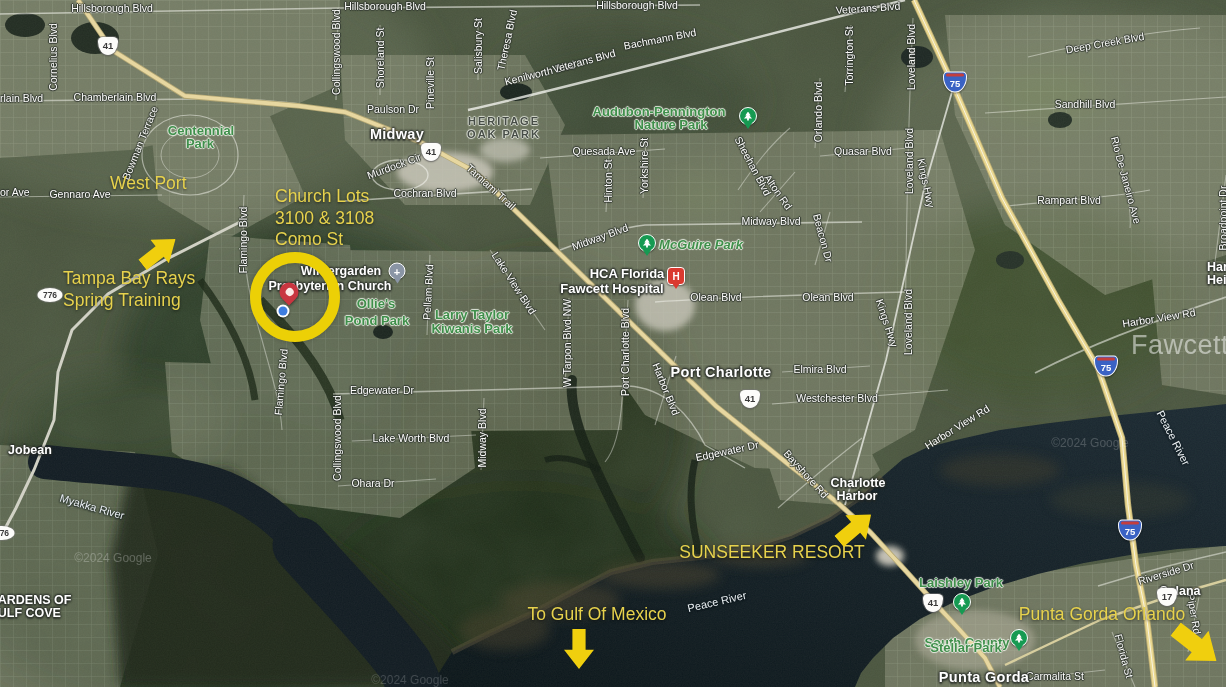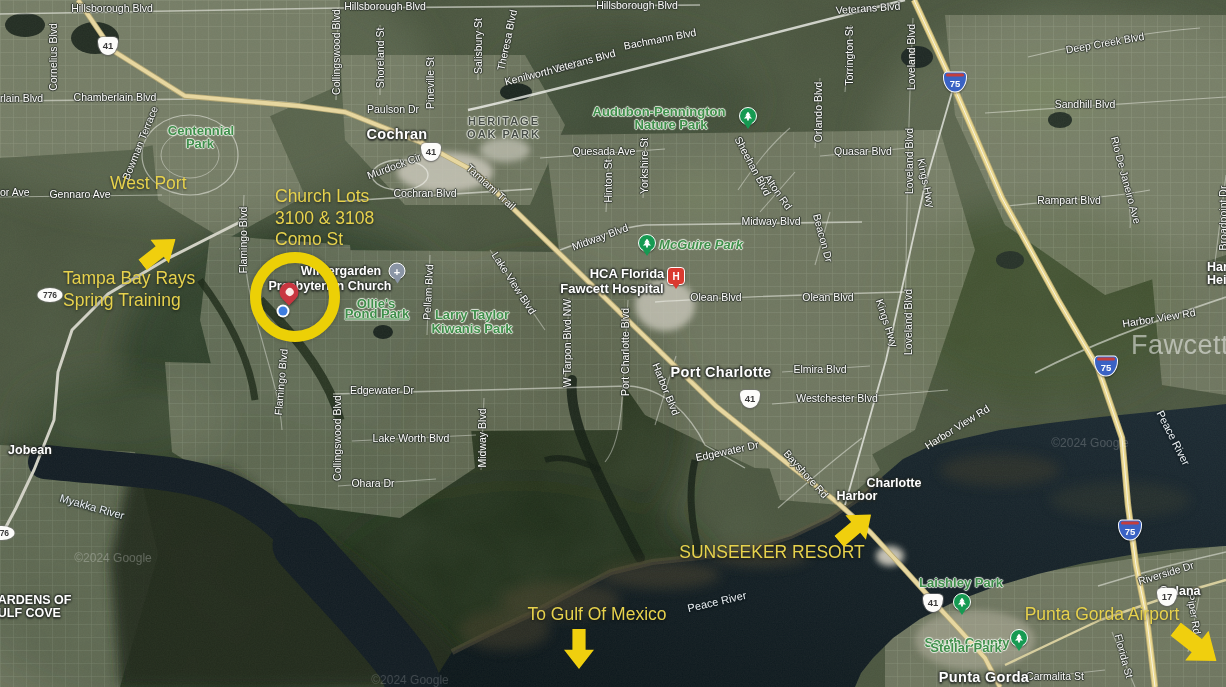--- a/index.html
+++ b/index.html
@@ -303,38 +303,38 @@
       <div class="ml road" style="left: 1159px; top: 318px; transform: translate(-50%, -50%) rotate(-9deg);">Harbor View Rd</div>
       <div class="ml road" style="left: 957px; top: 427px; transform: translate(-50%, -50%) rotate(-32deg);">Harbor View Rd</div>
       <div class="ml road" style="left: 1055px; top: 676px; transform: translate(-50%, -50%);">Carmalita St</div>
       <div class="ml road" style="left: 1124px; top: 656px; transform: translate(-50%, -50%) rotate(75deg);">Florida St</div>
       <div class="ml road" style="left: 1166px; top: 573px; transform: translate(-50%, -50%) rotate(-17deg);">Riverside Dr</div>
       <div class="ml road" style="left: 1194px; top: 614px; transform: translate(-50%, -50%) rotate(80deg);">Piper Rd</div>
       <div class="ml road" style="left: 1223px; top: 218px; transform: translate(-50%, -50%) rotate(-90deg);">Broadpoint Dr</div>
       <div class="ml water" style="left: 92px; top: 507px; transform: translate(-50%, -50%) rotate(16deg);">Myakka River</div>
       <div class="ml water" style="left: 717px; top: 602px; transform: translate(-50%, -50%) rotate(-13deg);">Peace River</div>
       <div class="ml water" style="left: 1173px; top: 438px; transform: translate(-50%, -50%) rotate(63deg);">Peace River</div>
-      <div class="ml city" style="left: 397px; top: 134px; transform: translate(-50%, -50%);">Cochran</div>
+      <div class="ml city" style="left: 397px; top: 134px; transform: translate(-50%, -50%);">Midway</div>
       <div class="ml city" style="left: 721px; top: 372px; transform: translate(-50%, -50%);">Port Charlotte</div>
-      <div class="ml city-sm" style="left: 894px; top: 483px; transform: translate(-50%, -50%); text-align: center;">Charlotte</div>
+      <div class="ml city-sm" style="left: 858px; top: 483px; transform: translate(-50%, -50%); text-align: center;">Charlotte</div>
       <div class="ml city-sm" style="left: 857px; top: 496px; transform: translate(-50%, -50%);">Harbor</div>
       <div class="ml city" style="left: 984px; top: 677px; transform: translate(-50%, -50%);">Punta Gorda</div>
       <div class="ml city-sm" style="left: 1158px; top: 591px; transform: translate(-50%, -50%); padding-left: 44px;">Solana</div>
       <div class="ml city-sm" style="left: 30px; top: 450px; transform: translate(-50%, -50%);">Jobean</div>
       <div class="ml city-sm" style="left: -12px; top: 600px; transform: translate(0px, -50%);">GARDENS OF</div>
       <div class="ml city-sm" style="left: -12px; top: 613px; transform: translate(0px, -50%);">GULF COVE</div>
       <div class="ml city-sm" style="left: 1207px; top: 267px; transform: translate(0px, -50%);">Harbour</div>
       <div class="ml city-sm" style="left: 1207px; top: 280px; transform: translate(0px, -50%);">Heights</div>
       <div class="ml park" style="left: 201px; top: 130px; transform: translate(-50%, -50%);">Centennial</div>
       <div class="ml park" style="left: 200px; top: 143px; transform: translate(-50%, -50%);">Park</div>
       <div class="ml park" style="left: 659px; top: 111px; transform: translate(-50%, -50%);">Audubon-Pennington</div>
       <div class="ml park" style="left: 671px; top: 124px; transform: translate(-50%, -50%);">Nature Park</div>
       <div class="ml park" style="left: 701px; top: 244px; transform: translate(-50%, -50%); font-style: italic;">McGuire Park</div>
       <div class="ml park" style="left: 376px; top: 303px; transform: translate(-50%, -50%);">Ollie's</div>
-      <div class="ml park" style="left: 377px; top: 313px; transform: translate(-50%, -50%); text-decoration: underline;">Pond Park</div>
+      <div class="ml park" style="left: 377px; top: 320px; transform: translate(-50%, -50%);">Pond Park</div>
       <div class="ml park" style="left: 472px; top: 314px; transform: translate(-50%, -50%);">Larry Taylor</div>
       <div class="ml park" style="left: 472px; top: 328px; transform: translate(-50%, -50%);">Kiwanis Park</div>
       <div class="ml park" style="left: 961px; top: 582px; transform: translate(-50%, -50%);">Laishley Park</div>
       <div class="ml park" style="left: 967px; top: 634px; transform: translate(-50%, -50%); margin-top: 8px;">South County</div>
       <div class="ml park" style="left: 966px; top: 647px; transform: translate(-50%, -50%);">Stellar Park</div>
       <div class="ml heritage" style="left: 495px; top: 121px; transform: translate(-50%, -50%);">HERITAGE</div>
       <div class="ml heritage" style="left: 495px; top: 134px; transform: translate(-50%, -50%);">OAK PARK</div>
       <div class="ml poi" style="left: 627px; top: 273px; transform: translate(-50%, -50%);">HCA Florida</div>
       <div class="ml poi" style="left: 612px; top: 288px; transform: translate(-50%, -50%);">Fawcett Hospital</div>
       <div class="ml poi2" style="left: 341px; top: 271px; transform: translate(-50%, -50%);">Wintergarden</div>
@@ -391,21 +391,21 @@
     </div>
   <div id="overlay">
       <div class="ml ann" style="left: 110px; top: 184px; transform: translate(0px, -50%);">West Port</div>
       <div class="ml ann" style="left: 275px; top: 197px; transform: translate(0px, -50%);">Church Lots</div>
       <div class="ml ann" style="left: 275px; top: 219px; transform: translate(0px, -50%);">3100 &amp; 3108</div>
       <div class="ml ann" style="left: 275px; top: 240px; transform: translate(0px, -50%);">Como St</div>
       <div class="ml ann" style="left: 63px; top: 279px; transform: translate(0px, -50%);">Tampa Bay Rays</div>
       <div class="ml ann" style="left: 63px; top: 301px; transform: translate(0px, -50%);">Spring Training</div>
       <div class="ml ann" style="left: 772px; top: 553px; transform: translate(-50%, -50%);">SUNSEEKER RESORT</div>
       <div class="ml ann" style="left: 597px; top: 615px; transform: translate(-50%, -50%);">To Gulf Of Mexico</div>
-      <div class="ml ann" style="left: 1102px; top: 615px; transform: translate(-50%, -50%);">Punta Gorda Airport</div>
+      <div class="ml ann" style="left: 1102px; top: 615px; transform: translate(-50%, -50%);">Punta Gorda Orlando</div>
       <div class="arrow" style="width: 42px; height: 30px; left: 138px; top: 237px; transform: rotate(-38deg);"></div>
       <div class="arrow" style="width: 42px; height: 32px; left: 834px; top: 512px; transform: rotate(-40deg);"></div>
       <div class="arrow" style="width: 40px; height: 30px; left: 559px; top: 634px; transform: rotate(90deg);"></div>
       <div class="arrow" style="width: 52px; height: 38px; left: 1170px; top: 626px; transform: rotate(38deg);"></div>
       <div class="ann-circle" style="width: 68px; height: 68px; left: 250px; top: 252px;"></div>
       <div class="wm-big" style="left: 1131px; top: 330px;"><span>Fawcett</span><b>MLS</b></div>
       <div class="wm" style="left: 113px; top: 558px; color: rgba(255, 255, 255, 0.25);">©2024 Google</div>
       <div class="wm" style="left: 1090px; top: 443px; color: rgba(255, 255, 255, 0.2);">©2024 Google</div>
       <div class="wm" style="left: 410px; top: 680px; color: rgba(255, 255, 255, 0.18);">©2024 Google</div>
     </div>

